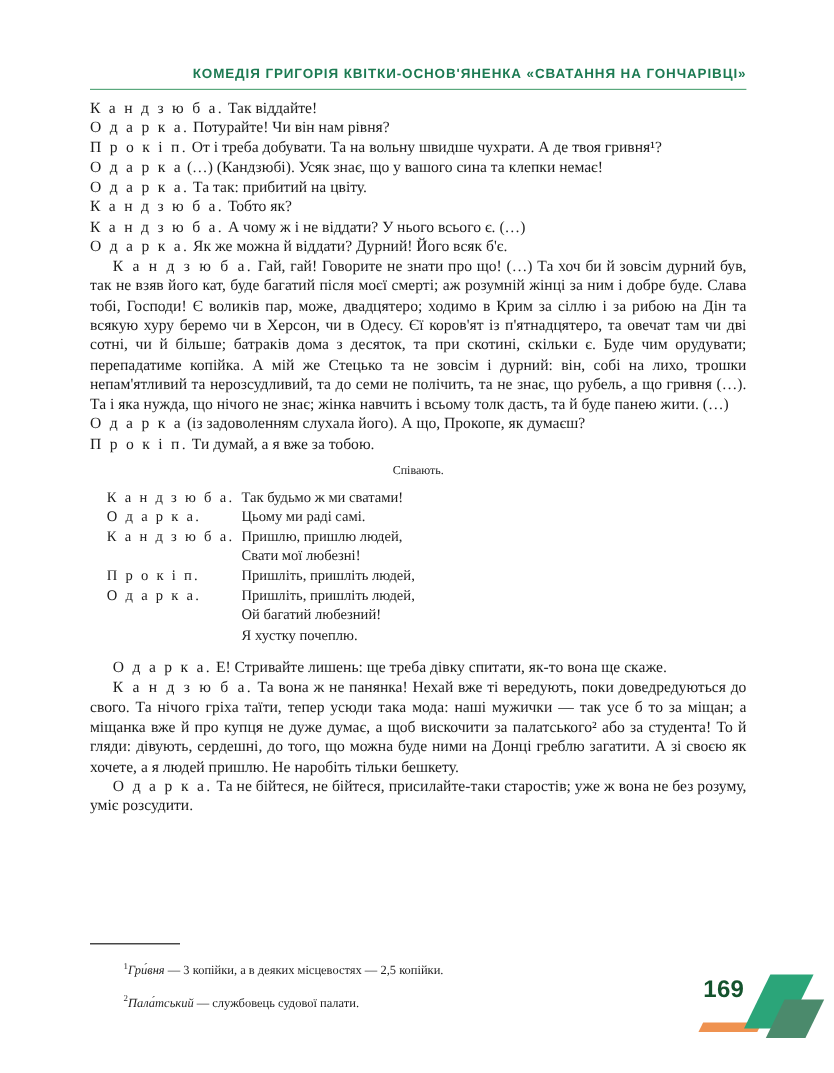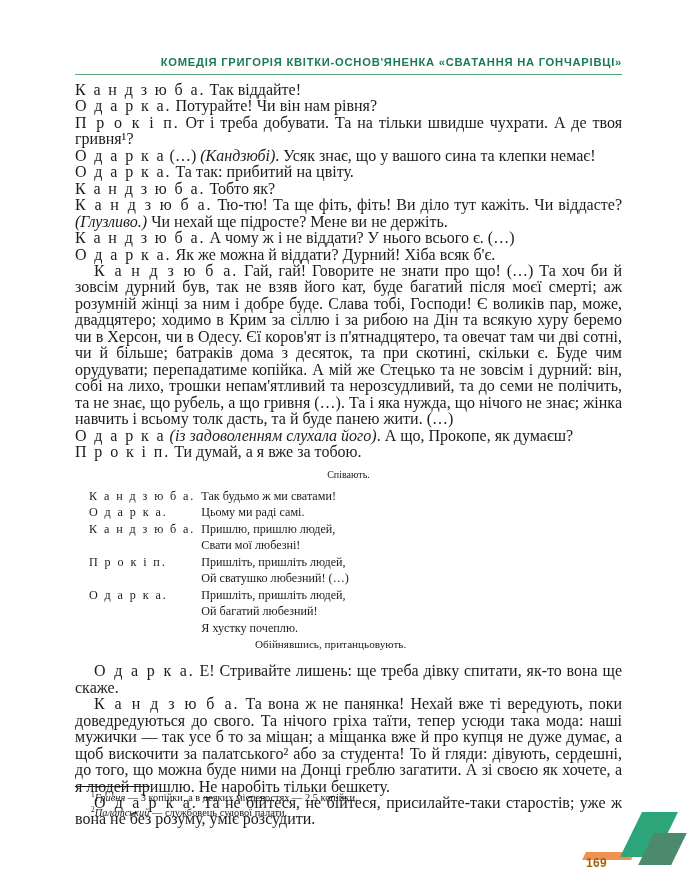--- a/index.html
+++ b/index.html
@@ -50,34 +50,33 @@
   
   .column {
     position: absolute;
     left: 75px;
     top: 82px;
     width: 547px;
   }
 
   
   .speech {
-    font-size: 16px;
+    font-size: 13px;
     line-height: 16.45px;
     text-align: justify;
     text-indent: 19px;
     margin: 0;
   }
   .speech.noindent { text-indent: 0; }
 
   .speaker {
     letter-spacing: 1.9px;
     white-space: nowrap;
   }
   .stage {
-    font-style: italic;
   }
 
   
   .centered {
     font-size: 10px;
     line-height: 16.45px;
     text-align: center;
     margin: 0;
   }
   .spacer-sm { height: 7px; }
@@ -125,39 +124,39 @@
   }
   .footnotes {
     position: absolute;
     left: 75px;
     top: 791px;
     width: 547px;
   }
   .footnote {
     font-size: 10.4px;
     line-height: 14.6px;
-    margin: 0;
+    margin: 12px;
     text-indent: 16px;
   }
   .fn-mark {
     font-size: 7.4px;
     vertical-align: super;
     line-height: 0;
   }
   .fn-term { font-style: italic; }
 
   
   .folio {
     position: absolute;
     left: 586px;
-    top: 856px;
+    top: 814px;
     font-family: "Liberation Sans", "DejaVu Sans", sans-serif;
     font-weight: bold;
-    font-size: 12px;
-    color: #a16207;
+    font-size: 20px;
+    color: #14532d;
     letter-spacing: 0.3px;
   }
   .folio-bar {
     position: absolute;
     left: 584px;
     top: 852px;
     width: 49px;
     height: 8px;
     background: #ef9250;
     transform: skewX(-26deg);
@@ -187,27 +186,26 @@
 <div class="page">
 
   <div class="running-head">КОМЕДІЯ ГРИГОРІЯ КВІТКИ-ОСНОВ'ЯНЕНКА «СВАТАННЯ НА ГОНЧАРІВЦІ»</div>
   <div class="head-rule"></div>
 
   <div class="column">
 
     <div>
       <p class="speech noindent"><span class="speaker">К а н д з ю б а.</span><span> Так віддайте!</span></p>
       <p class="speech noindent"><span class="speaker">О д а р к а.</span><span> Потурайте! Чи він нам рівня?</span></p>
-      <p class="speech noindent"><span class="speaker">П р о к і п.</span><span> От і треба добувати. Та на тільки швидше чухрати. А де твоя гривня¹?</span></p>
+      <p class="speech noindent"><span class="speaker">П р о к і п.</span><span> От і треба добувати. Та на вольну швидше чухрати. А де твоя гривня¹?</span></p>
       <p class="speech noindent"><span class="speaker">О д а р к а</span><span> (…) </span><span class="stage">(Кандзюбі)</span><span>. Усяк знає, що у вашого сина та клепки немає!</span></p>
       <p class="speech noindent"><span class="speaker">О д а р к а.</span><span> Та так: прибитий на цвіту.</span></p>
       <p class="speech noindent"><span class="speaker">К а н д з ю б а.</span><span> Тобто як?</span></p>
-      <p class="speech noindent"><span class="speaker">К а н д з ю б а.</span><span> Тю-тю! Та ще фіть, фіть! Ви діло тут кажіть. Чи віддасте? </span><span class="stage">(Глузливо.)</span><span> Чи нехай ще підросте? Мене ви не держіть.</span></p>
       <p class="speech noindent"><span class="speaker">К а н д з ю б а.</span><span> А чому ж і не віддати? У нього всього є. (…)</span></p>
-      <p class="speech noindent"><span class="speaker">О д а р к а.</span><span> Як же можна й віддати? Дурний! Хіба всяк б'є.</span></p>
+      <p class="speech noindent"><span class="speaker">О д а р к а.</span><span> Як же можна й віддати? Дурний! Його всяк б'є.</span></p>
     </div>
 
     <p class="speech"><span class="speaker">К а н д з ю б а.</span><span> Гай, гай! Говорите не знати про що! (…) Та хоч би й зовсім дурний був, так не взяв його кат, буде багатий після моєї смерті; аж розумній жінці за ним і добре буде. Слава тобі, Господи! Є воликів пар, може, двадцятеро; ходимо в Крим за сіллю і за рибою на Дін та всякую хуру беремо чи в Херсон, чи в Одесу. Єї коров'ят із п'ятнадцятеро, та овечат там чи дві сотні, чи й більше; батраків дома з десяток, та при скотині, скільки є. Буде чим орудувати; перепадатиме копійка. А мій же Стецько та не зовсім і дурний: він, собі на лихо, трошки непам'ятливий та нерозсудливий, та до семи не полічить, та не знає, що рубель, а що гривня (…). Та і яка нужда, що нічого не знає; жінка навчить і всьому толк дасть, та й буде панею жити. (…)</span></p>
 
     <p class="speech noindent"><span class="speaker">О д а р к а</span><span class="stage"> (із задоволенням слухала його)</span><span>. А що, Прокопе, як думаєш?</span></p>
     <p class="speech noindent"><span class="speaker">П р о к і п.</span><span> Ти думай, а я вже за тобою.</span></p>
 
     <div class="spacer-sm"></div>
 
     <p class="centered">Співають.</p>
@@ -230,39 +228,34 @@
         </tr>
         <tr>
           <td class="who"></td>
           <td class="what">Свати мої любезні!</td>
         </tr>
         <tr>
           <td class="who">П р о к і п.</td>
           <td class="what">Пришліть, пришліть людей,</td>
         </tr>
         <tr>
-          <td class="who"></td>
-          <td class="what">Ой сватушко любезний! (…)</td>
-        </tr>
-        <tr>
           <td class="who">О д а р к а.</td>
           <td class="what">Пришліть, пришліть людей,</td>
         </tr>
         <tr>
           <td class="who"></td>
           <td class="what">Ой багатий любезний!</td>
         </tr>
         <tr>
           <td class="who"></td>
           <td class="what">Я хустку почеплю.</td>
         </tr>
       </tbody>
     </table>
 
-    <p class="song-dir">Обійнявшись, пританцьовують.</p>
 
     <div class="spacer-md"></div>
 
     <div>
       <p class="speech"><span class="speaker">О д а р к а.</span><span> Е! Стривайте лишень: ще треба дівку спитати, як-то вона ще скаже.</span></p>
       <p class="speech"><span class="speaker">К а н д з ю б а.</span><span> Та вона ж не панянка! Нехай вже ті вередують, поки доведредуються до свого. Та нічого гріха таїти, тепер усюди така мода: наші мужички — так усе б то за міщан; а міщанка вже й про купця не дуже думає, а щоб вискочити за палатського² або за студента! То й гляди: дівують, сердешні, до того, що можна буде ними на Донці греблю загатити. А зі своєю як хочете, а я людей пришлю. Не наробіть тільки бешкету.</span></p>
       <p class="speech"><span class="speaker">О д а р к а.</span><span> Та не бійтеся, не бійтеся, присилайте-таки старостів; уже ж вона не без розуму, уміє розсудити.</span></p>
     </div>
 
   </div>

